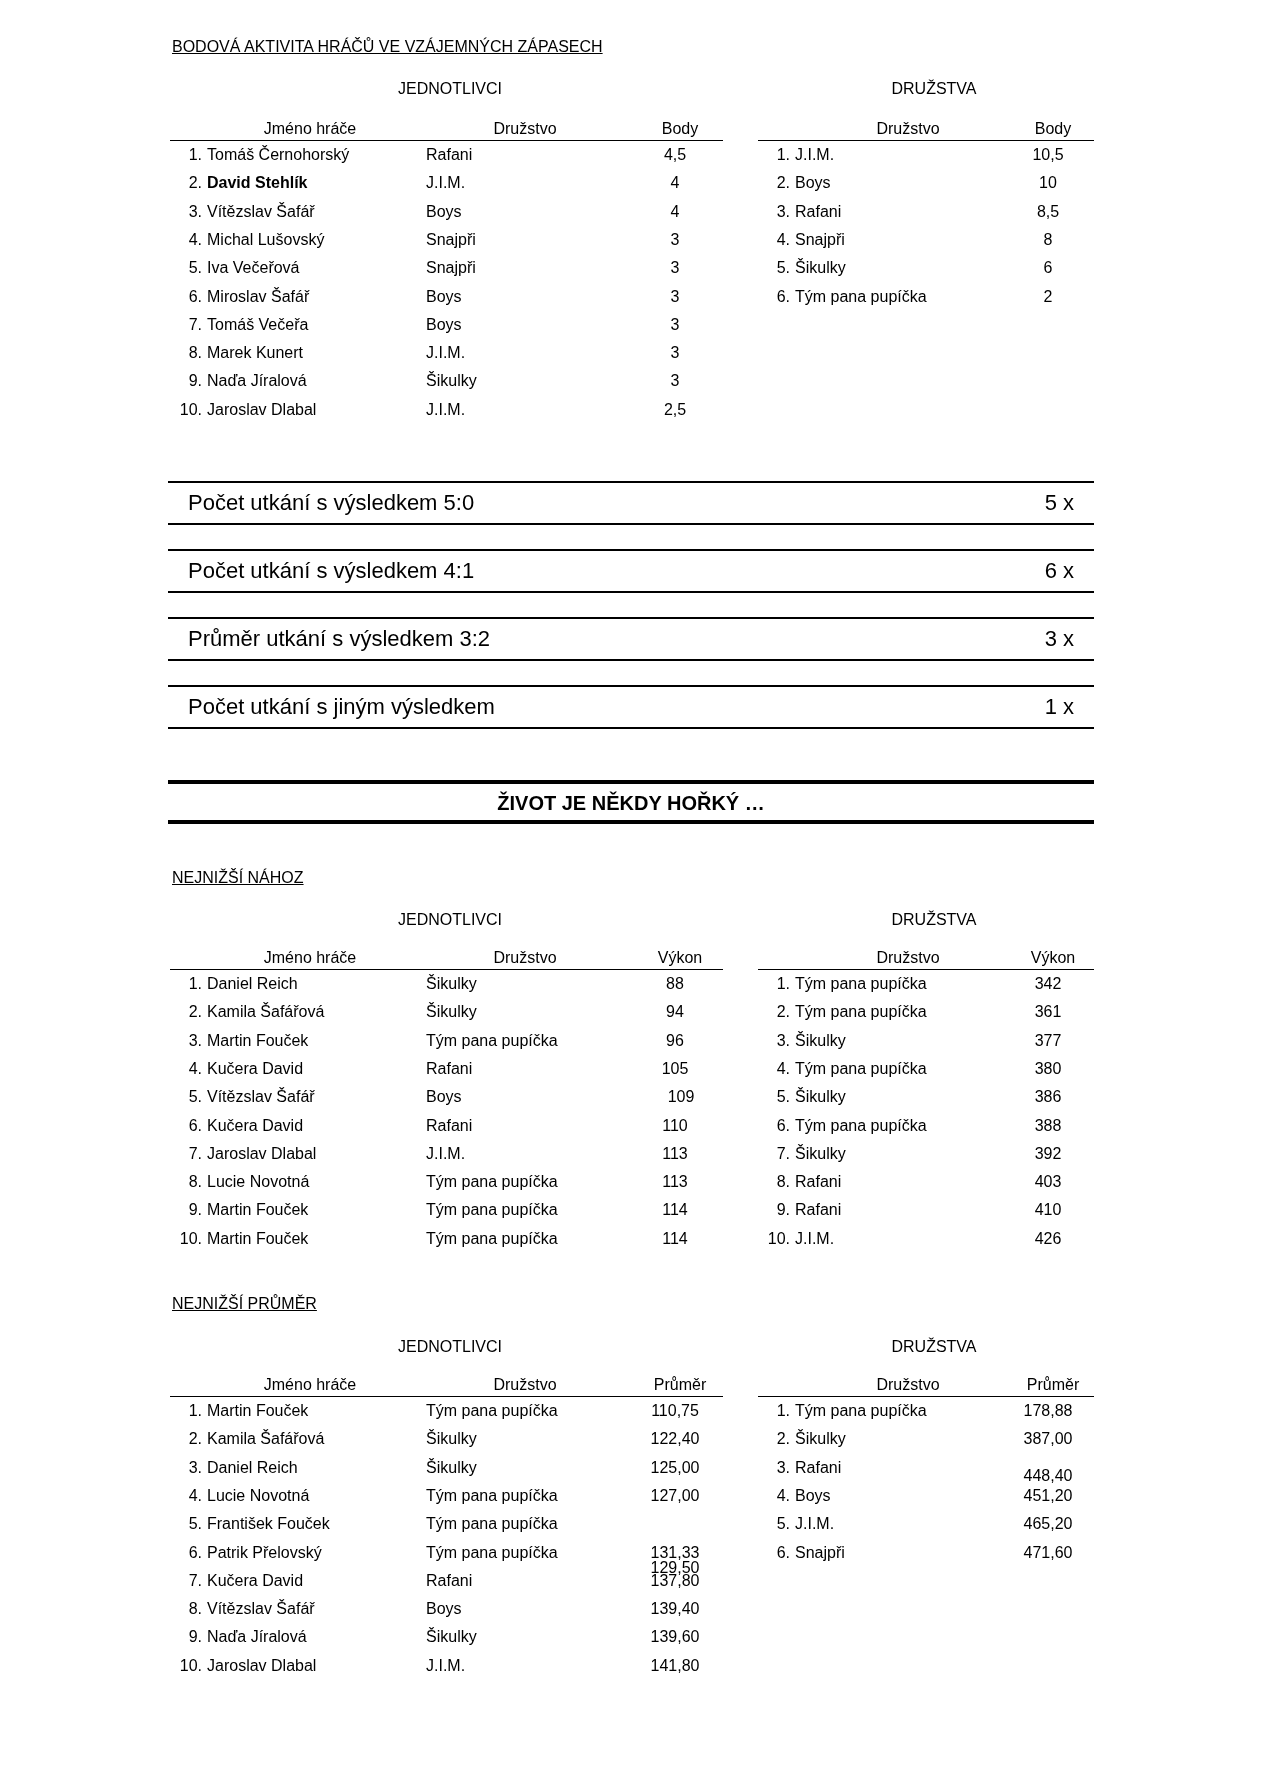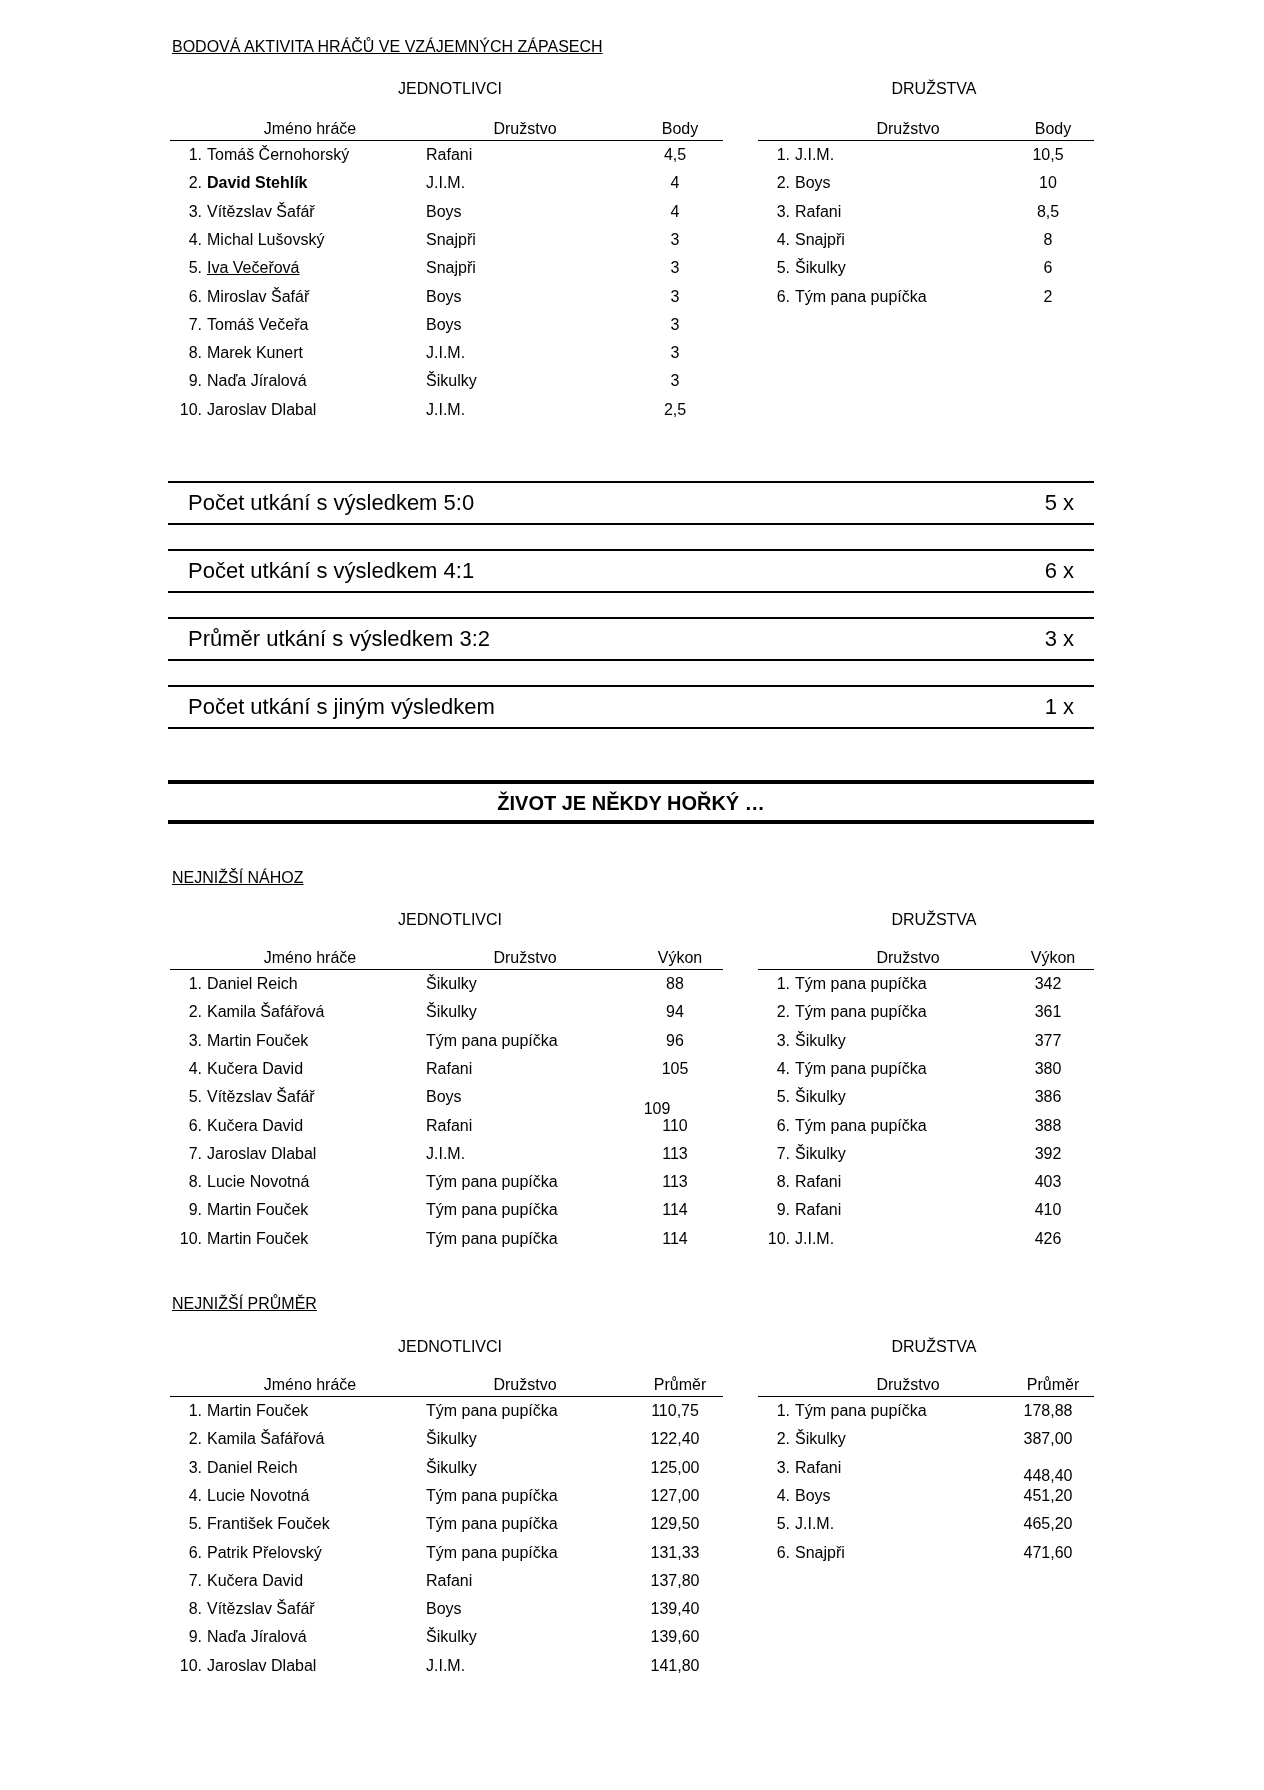--- a/index.html
+++ b/index.html
@@ -55,21 +55,21 @@
         <span class="c" style="left:470px; width:70px;">4</span>
       </div>
       <div class="row" style="top:84.9px;">
         <span class="num" style="left:0; width:32px;">4.</span>
         <span style="left:37px;">Michal Lušovský</span>
         <span style="left:256px;">Snajpři</span>
         <span class="c" style="left:470px; width:70px;">3</span>
       </div>
       <div class="row" style="top:113.2px;">
         <span class="num" style="left:0; width:32px;">5.</span>
-        <span style="left:37px;text-decoration:underline;">Iva Večeřová</span>
+        <span style="left:37px;">Iva Večeřová</span>
         <span style="left:256px;">Snajpři</span>
         <span class="c" style="left:470px; width:70px;">3</span>
       </div>
       <div class="row" style="top:141.5px;">
         <span class="num" style="left:0; width:32px;">6.</span>
         <span style="left:37px;">Miroslav Šafář</span>
         <span style="left:256px;">Boys</span>
         <span class="c" style="left:470px; width:70px;">3</span>
       </div>
       <div class="row" style="top:169.8px;">
@@ -189,21 +189,21 @@
       <div class="row" style="top:84.9px;">
         <span class="num" style="left:0; width:32px;">4.</span>
         <span style="left:37px;">Kučera David</span>
         <span style="left:256px;">Rafani</span>
         <span class="c" style="left:470px; width:70px;">105</span>
       </div>
       <div class="row" style="top:113.2px;">
         <span class="num" style="left:0; width:32px;">5.</span>
         <span style="left:37px;">Vítězslav Šafář</span>
         <span style="left:256px;">Boys</span>
-        <span class="c" style="left:452px; width:70px;margin-top:12px;">109</span>
+        <span class="c" style="left:476px; width:70px;">109</span>
       </div>
       <div class="row" style="top:141.5px;">
         <span class="num" style="left:0; width:32px;">6.</span>
         <span style="left:37px;">Kučera David</span>
         <span style="left:256px;">Rafani</span>
         <span class="c" style="left:470px; width:70px;">110</span>
       </div>
       <div class="row" style="top:169.8px;">
         <span class="num" style="left:0; width:32px;">7.</span>
         <span style="left:37px;">Jaroslav Dlabal</span>
@@ -320,21 +320,21 @@
       <div class="row" style="top:84.9px;">
         <span class="num" style="left:0; width:32px;">4.</span>
         <span style="left:37px;">Lucie Novotná</span>
         <span style="left:256px;">Tým pana pupíčka</span>
         <span class="c" style="left:470px; width:70px;">127,00</span>
       </div>
       <div class="row" style="top:113.2px;">
         <span class="num" style="left:0; width:32px;">5.</span>
         <span style="left:37px;">František Fouček</span>
         <span style="left:256px;">Tým pana pupíčka</span>
-        <span class="c" style="left:470px; width:70px;">129,50</span>
+        <span class="c" style="left:470px; width:70px;margin-top:44px;">129,50</span>
       </div>
       <div class="row" style="top:141.5px;">
         <span class="num" style="left:0; width:32px;">6.</span>
         <span style="left:37px;">Patrik Přelovský</span>
         <span style="left:256px;">Tým pana pupíčka</span>
         <span class="c" style="left:470px; width:70px;">131,33</span>
       </div>
       <div class="row" style="top:169.8px;">
         <span class="num" style="left:0; width:32px;">7.</span>
         <span style="left:37px;">Kučera David</span>

